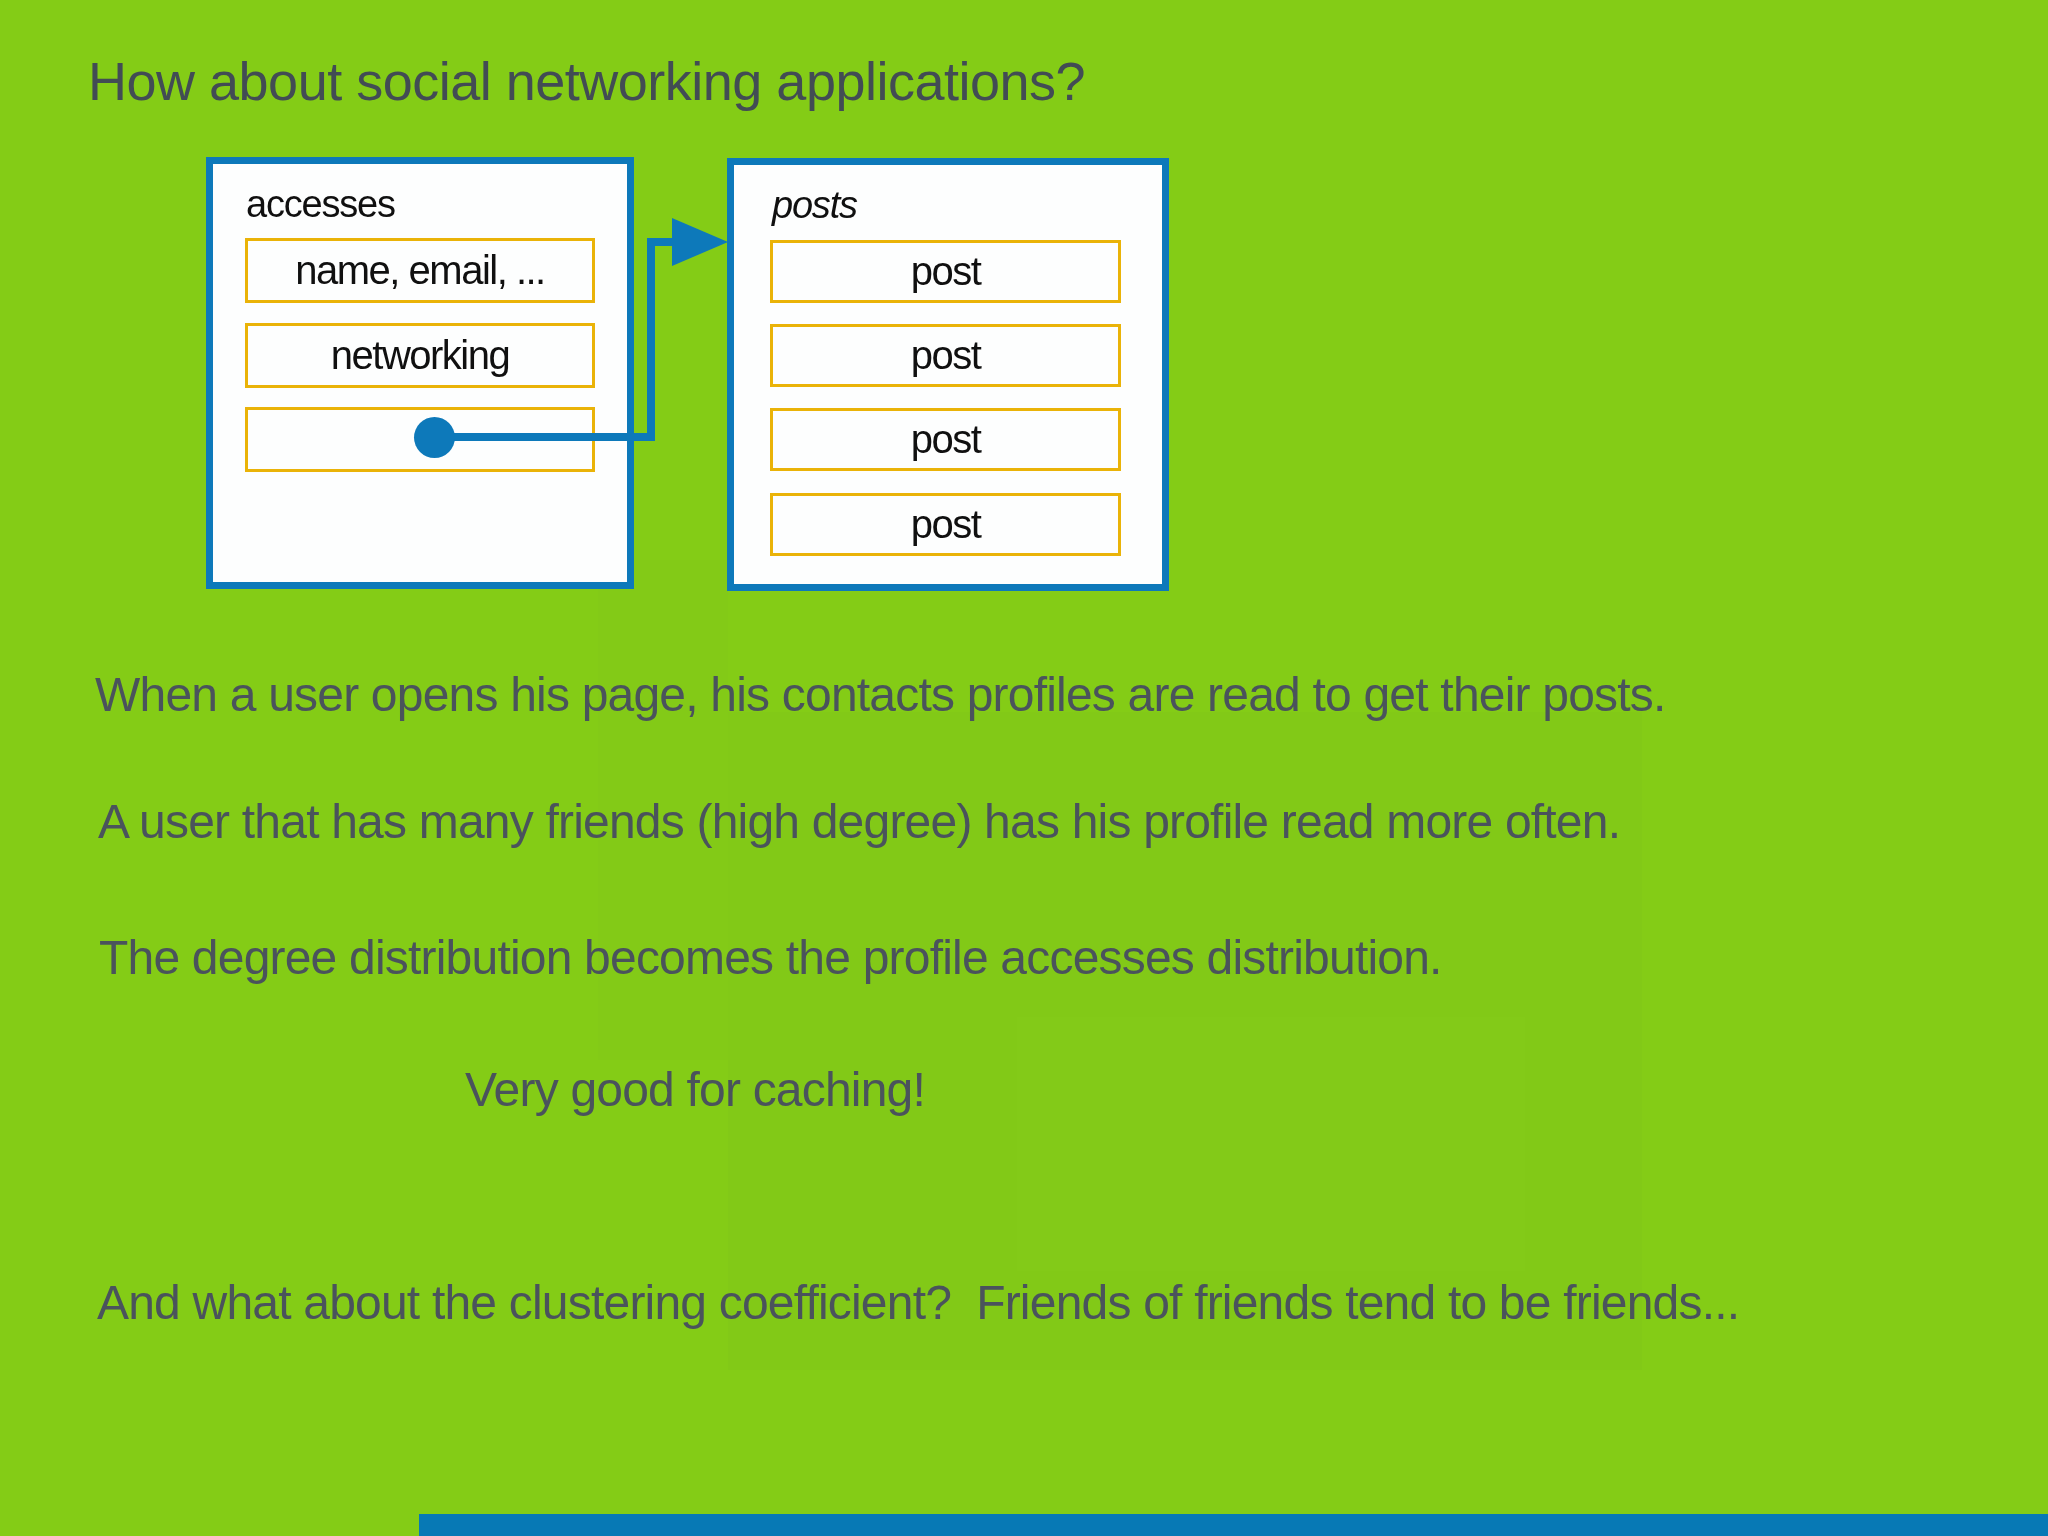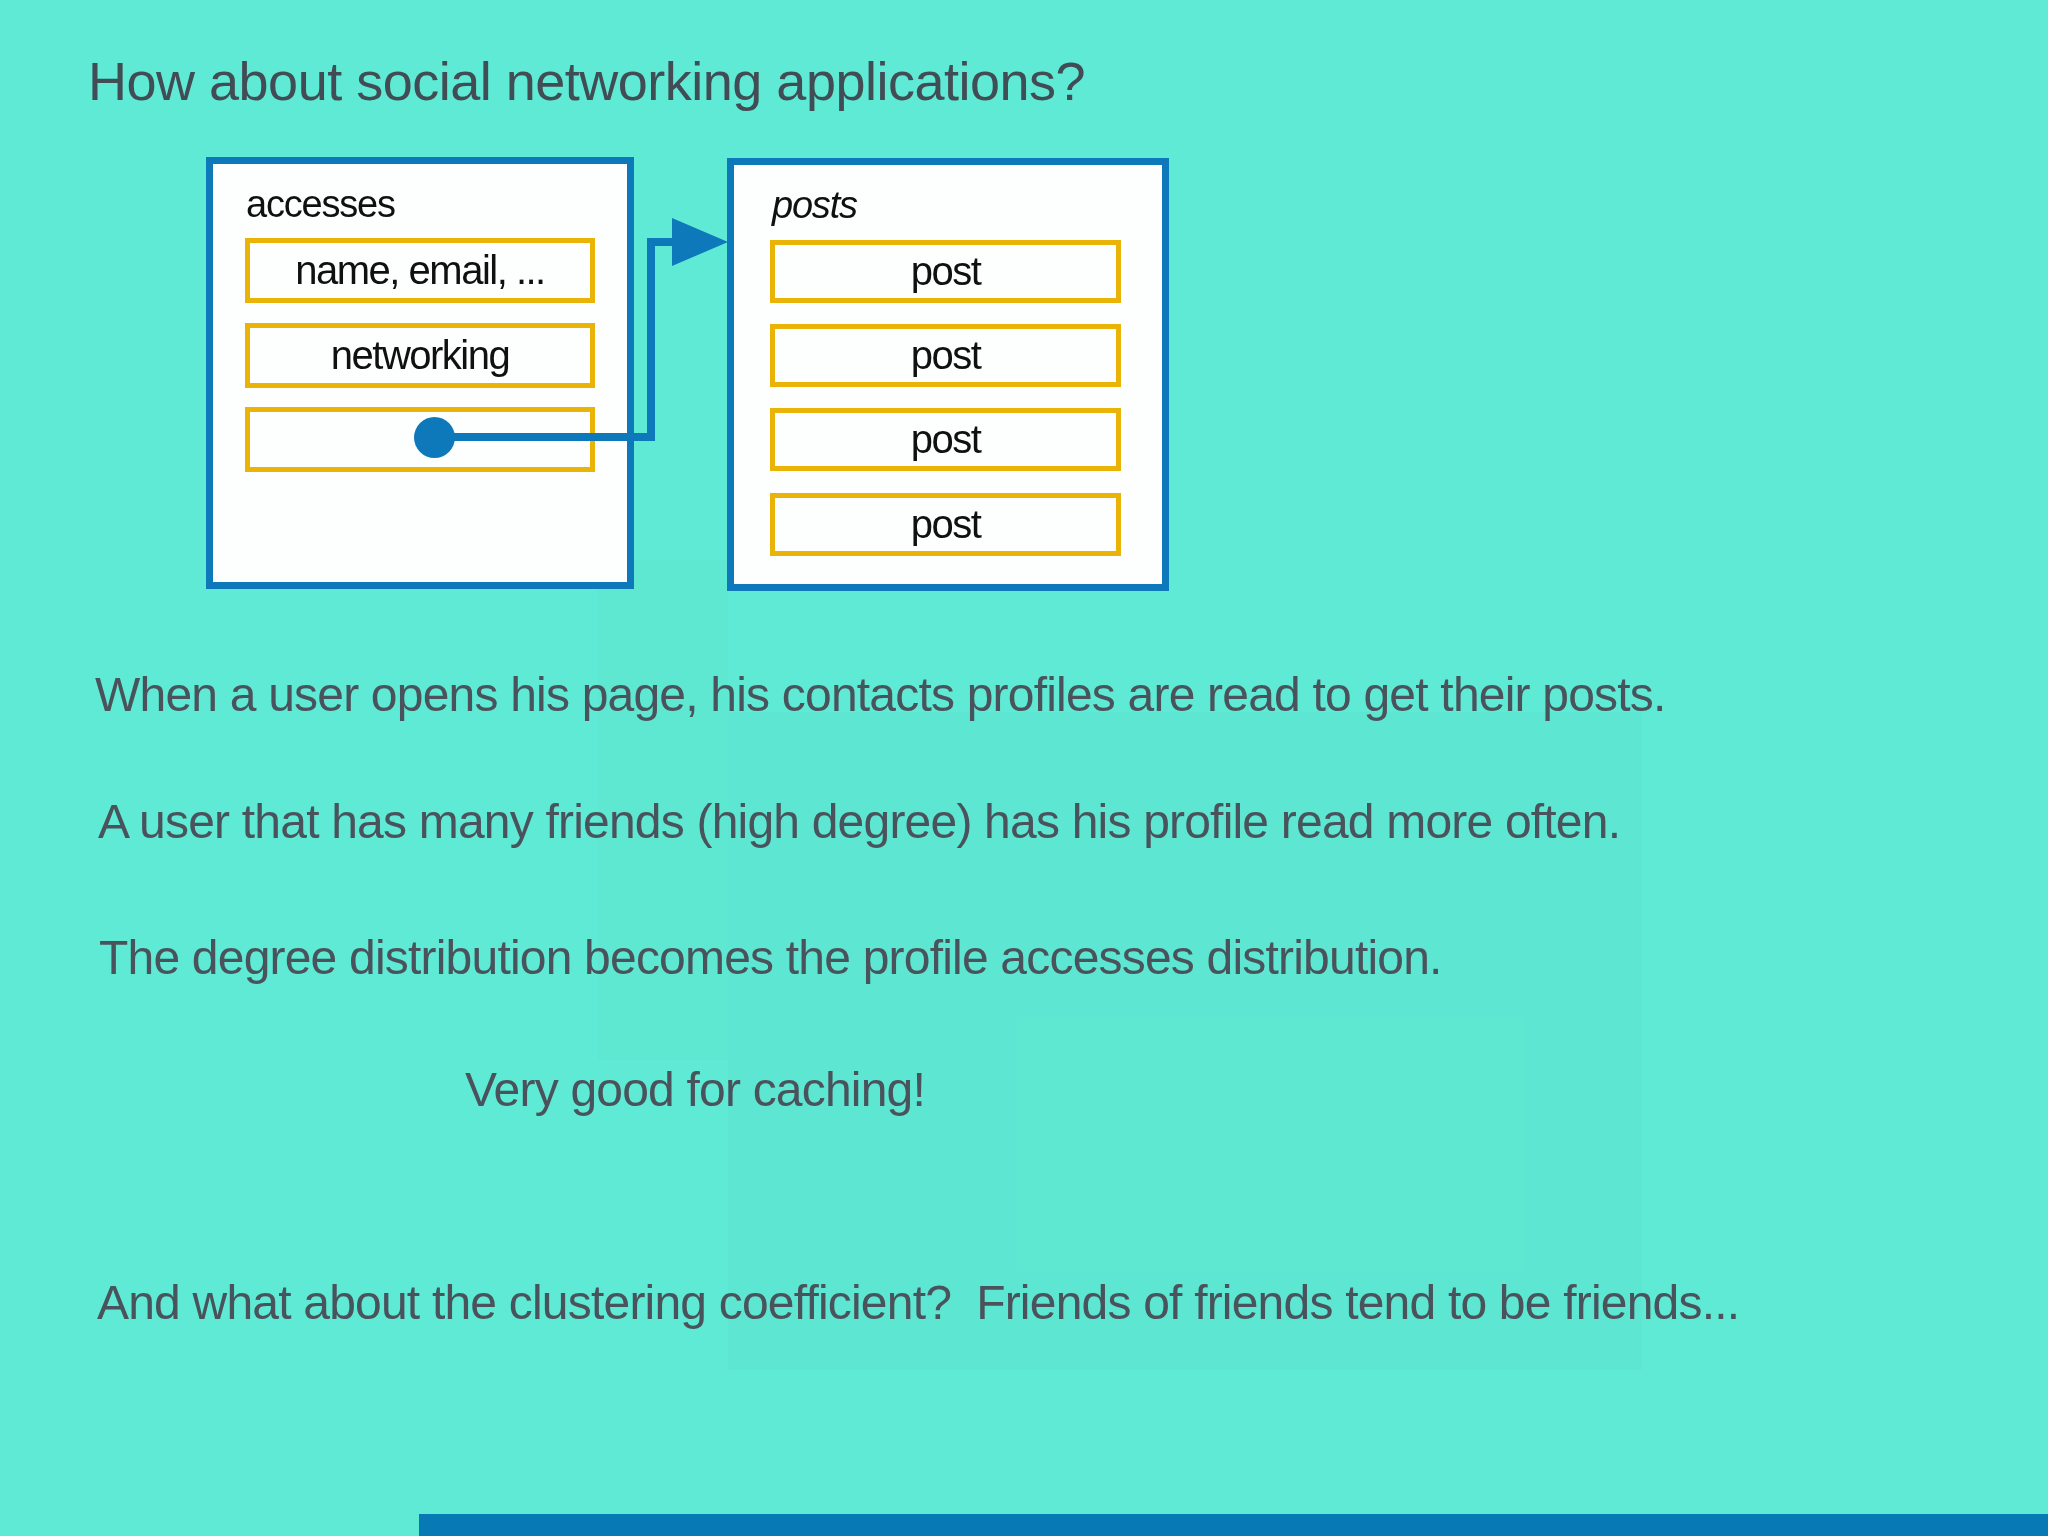--- a/index.html
+++ b/index.html
@@ -4,21 +4,21 @@
 <style>
   html, body {
     margin: 0;
     padding: 0;
     background: #ffffff;
   }
   .slide {
     position: relative;
     width: 2048px;
     height: 1536px;
-    background: #5eead4;
+    background: #84cc16;
     overflow: hidden;
     font-family: "Liberation Sans", sans-serif;
   }
   
   .artifact-a {
     position: absolute;
     left: 728px; top: 712px;
     width: 914px; height: 658px;
     background: rgba(90, 100, 105, 0.025);
   }
@@ -57,21 +57,21 @@
     color: #101010;
     white-space: nowrap;
   }
   .profile-box .box-label { left: 33px; top: 27px; }
 
   .field-box {
     position: absolute;
     left: 32px;
     width: 350px;
     height: 65px;
-    border: 5px solid #eab308;
+    border: 3px solid #eab308;
     background: #fdfefe;
     box-sizing: border-box;
     display: flex;
     align-items: center;
     justify-content: center;
     font-size: 40px;
     letter-spacing: -1.5px;
     color: #101010;
     white-space: pre;
   }

